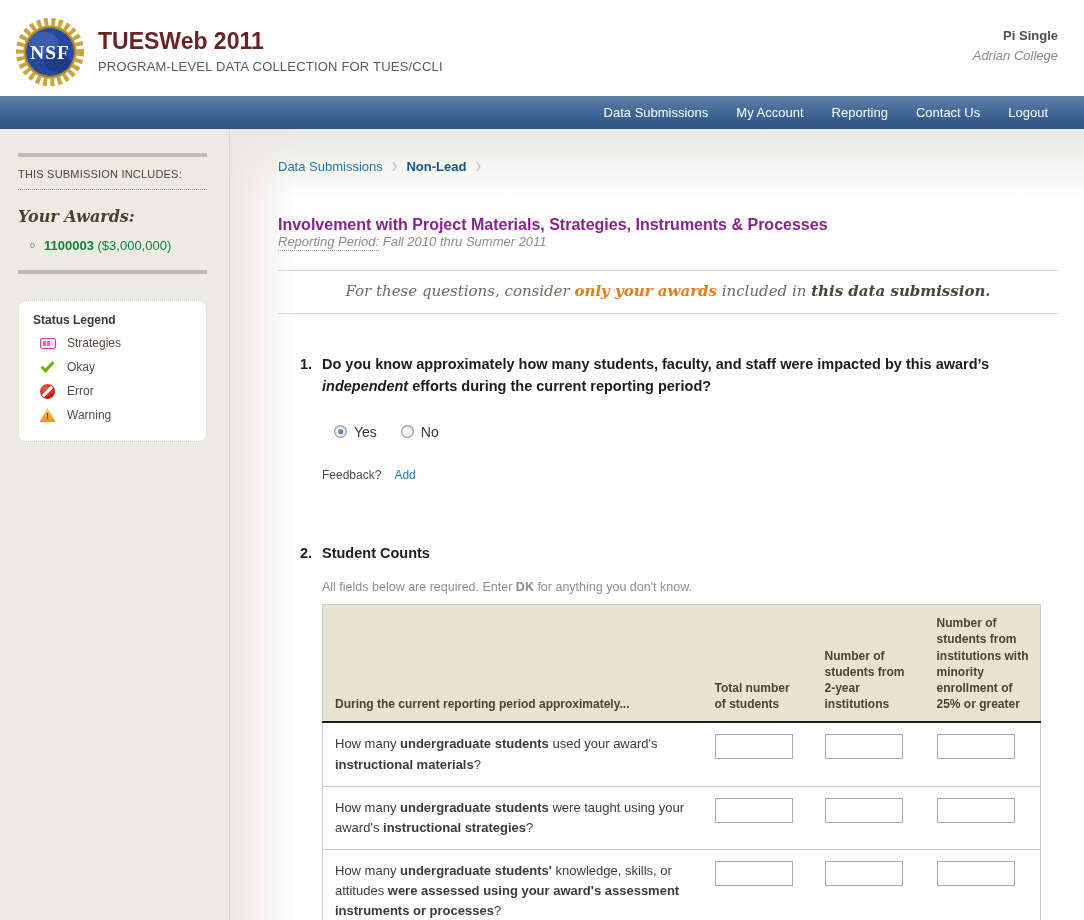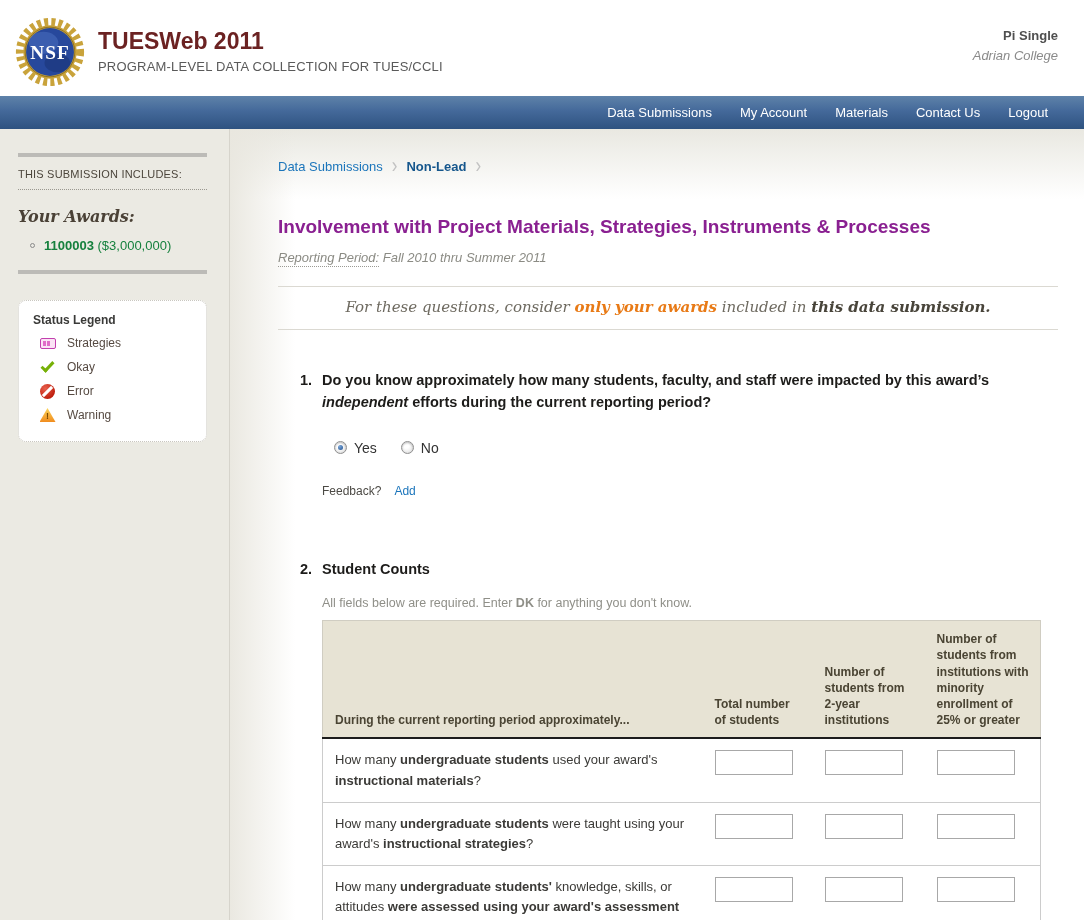--- a/index.html
+++ b/index.html
@@ -61,22 +61,22 @@
 
   
   .main{flex:1;min-width:0;padding:29px 26px 0 48px;background-color:#fff;
     background-image:linear-gradient(to right,rgba(233,231,223,.95),rgba(255,255,255,0) 65px),
       linear-gradient(#e9e8e1,rgba(255,255,255,0) 70px);
     background-repeat:no-repeat;}
   .breadcrumb{display:flex;align-items:center;gap:9px;font-size:13px;}
   .crumb-link{color:var(--link-blue);text-decoration:none;cursor:pointer;}
   .crumb-sep{color:#c2c2c2;font-size:17px;line-height:1;transform:scaleY(1.25);}
   .crumb-current{color:var(--crumb-current);font-weight:bold;text-decoration:none;cursor:pointer;}
-  .page-title{font-size:19px;font-weight:bold;color:var(--title-purple);margin-top:41px;}
-  .reporting{margin-top:12px;font-size:13px;font-style:italic;color:#8b8b84;}
+  .page-title{font-size:16px;font-weight:bold;color:var(--title-purple);margin-top:41px;}
+  .reporting{font-size:13px;font-style:italic;color:#8b8b84;}
   .rp-label{border-bottom:1px dotted #9a9a94;padding-bottom:1px;}
   .rule{border:none;border-top:1px solid #dbd9d2;margin:0;}
   .rule-top{margin-top:21px;}
   .notice{text-align:center;font-family:"DejaVu Serif",serif;font-style:italic;font-size:15px;
     color:#6e6a60;padding:11px 0 13px;}
   .seg-orange{color:var(--notice-orange);font-weight:bold;}
   .seg-dark{color:#48443a;font-weight:bold;}
 
   .question{display:flex;margin:40px 0 0 22px;font-size:14.5px;font-weight:bold;color:#1d1c1a;
     line-height:1.5;}
@@ -136,21 +136,21 @@
     </div>
     <div class="user-info">
       <div class="user-name">Pi Single</div>
       <div class="user-inst">Adrian College</div>
     </div>
   </header>
 
   <nav class="navbar">
     <a class="nav-item">Data Submissions</a>
     <a class="nav-item">My Account</a>
-    <a class="nav-item">Materials</a>
+    <a class="nav-item">Reporting</a>
     <a class="nav-item">Contact Us</a>
     <a class="nav-item">Logout</a>
   </nav>
 
   <div class="body-row">
 
     <aside class="sidebar">
       <div class="sb-bar"></div>
       <div class="sb-includes">THIS SUBMISSION INCLUDES:</div>
       <div class="sb-awards-heading">Your Awards:</div>

